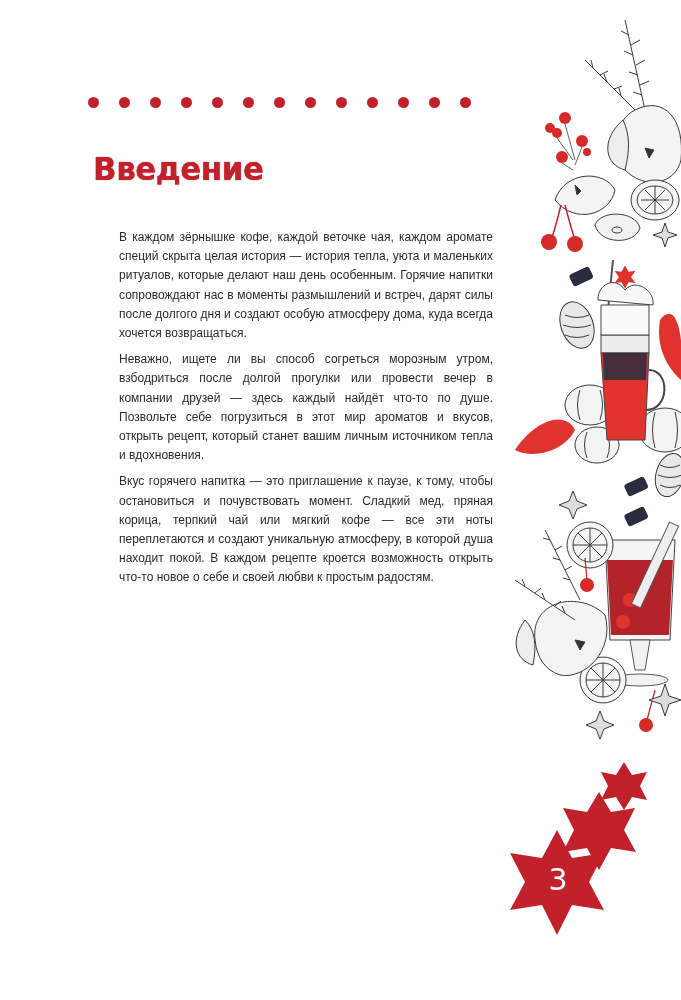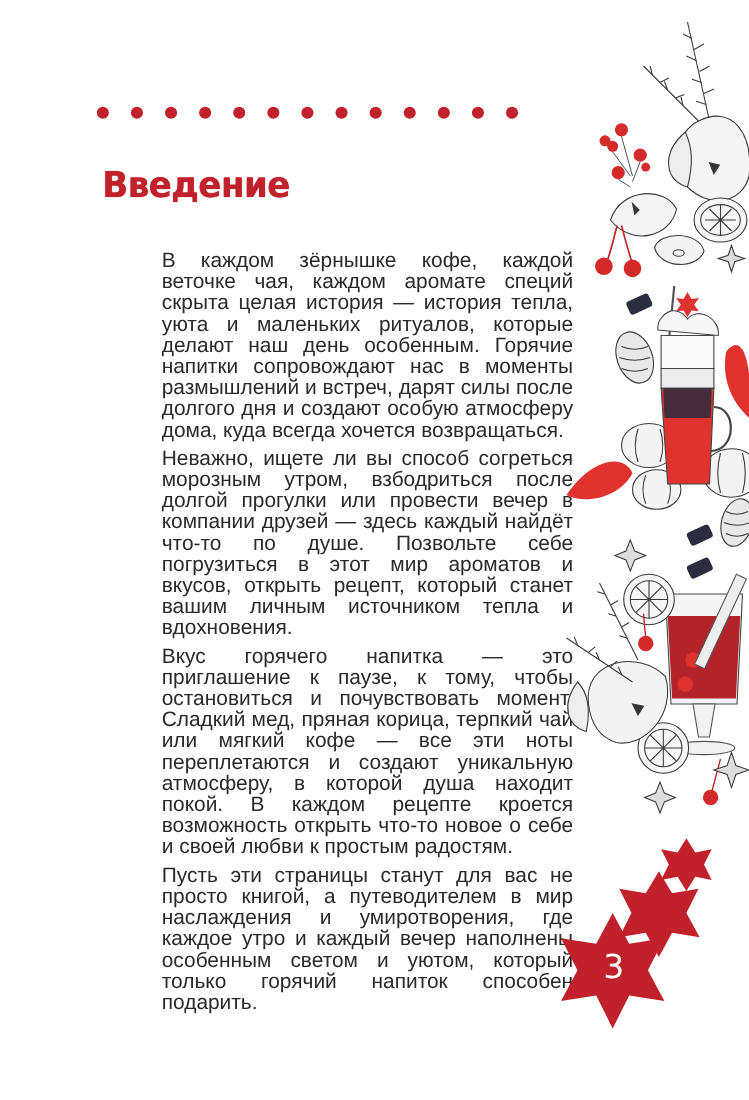--- a/index.html
+++ b/index.html
@@ -40,24 +40,23 @@
       transform: scaleY(1.05);
       transform-origin: left top;
       text-shadow: 0 0 1px #c1212b;
     }
     .body-text {
       position: absolute;
       left: 119px;
       top: 228px;
       width: 374px;
       font-family: "Liberation Sans", sans-serif;
-      font-size: 19px;
+      font-size: 12px;
       line-height: 19.2px;
       color: #2a2a2a;
-      margin-left: 28px;
     }
     .body-text p {
       margin: 0 0 7px 0;
       text-align: justify;
       hyphens: auto;
     }
     .illustration {
       position: absolute;
       left: 505px;
       top: 0;
@@ -100,21 +99,20 @@
   <span class="dot"></span>
   <span class="dot"></span>
 </div>
 
 <h1 class="title" style="margin:0;">Введение</h1>
 
 <div class="body-text" lang="ru">
   <p>В каждом зёрнышке кофе, каждой веточке чая, каждом аромате специй скрыта целая история — история тепла, уюта и маленьких ритуалов, которые делают наш день особенным. Горячие напитки сопровождают нас в моменты размышлений и встреч, дарят силы после долгого дня и создают особую атмосферу дома, куда всегда хочется возвращаться.</p>
   <p>Неважно, ищете ли вы способ согреться морозным утром, взбодриться после долгой прогулки или провести вечер в компании друзей — здесь каждый найдёт что-то по душе. Позвольте себе погрузиться в этот мир ароматов и вкусов, открыть рецепт, который станет вашим личным источником тепла и вдохновения.</p>
   <p>Вкус горячего напитка — это приглашение к паузе, к тому, чтобы остановиться и почувствовать момент. Сладкий мед, пряная корица, терпкий чай или мягкий кофе — все эти ноты переплетаются и создают уникальную атмосферу, в которой душа находит покой. В каждом рецепте кроется возможность открыть что-то новое о себе и своей любви к простым радостям.</p>
-  <p>Пусть эти страницы станут для вас не просто книгой, а путеводителем в мир наслаждения и умиротворения, где каждое утро и каждый вечер наполнены особенным светом и уютом, который только горячий напиток способен подарить.</p>
 </div>
 
 <svg class="illustration" viewBox="0 0 176 780" xmlns="http://www.w3.org/2000/svg">
   <g fill="none" stroke="#3a3a3a" stroke-width="1">
 
     <g>
       <path d="M120 20 L140 110"></path>
       <path d="M124 35 l-8 -4 M126 45 l9 -5 M128 55 l-9 -4 M131 65 l9 -5 M133 75 l-9 -3 M135 85 l9 -4 M137 95 l-9 -3"></path>
       <path d="M80 60 L130 110"></path>
       <path d="M88 68 l-2 -8 M95 75 l8 -4 M102 82 l-3 -8 M109 89 l8 -3 M116 96 l-2 -8"></path>

